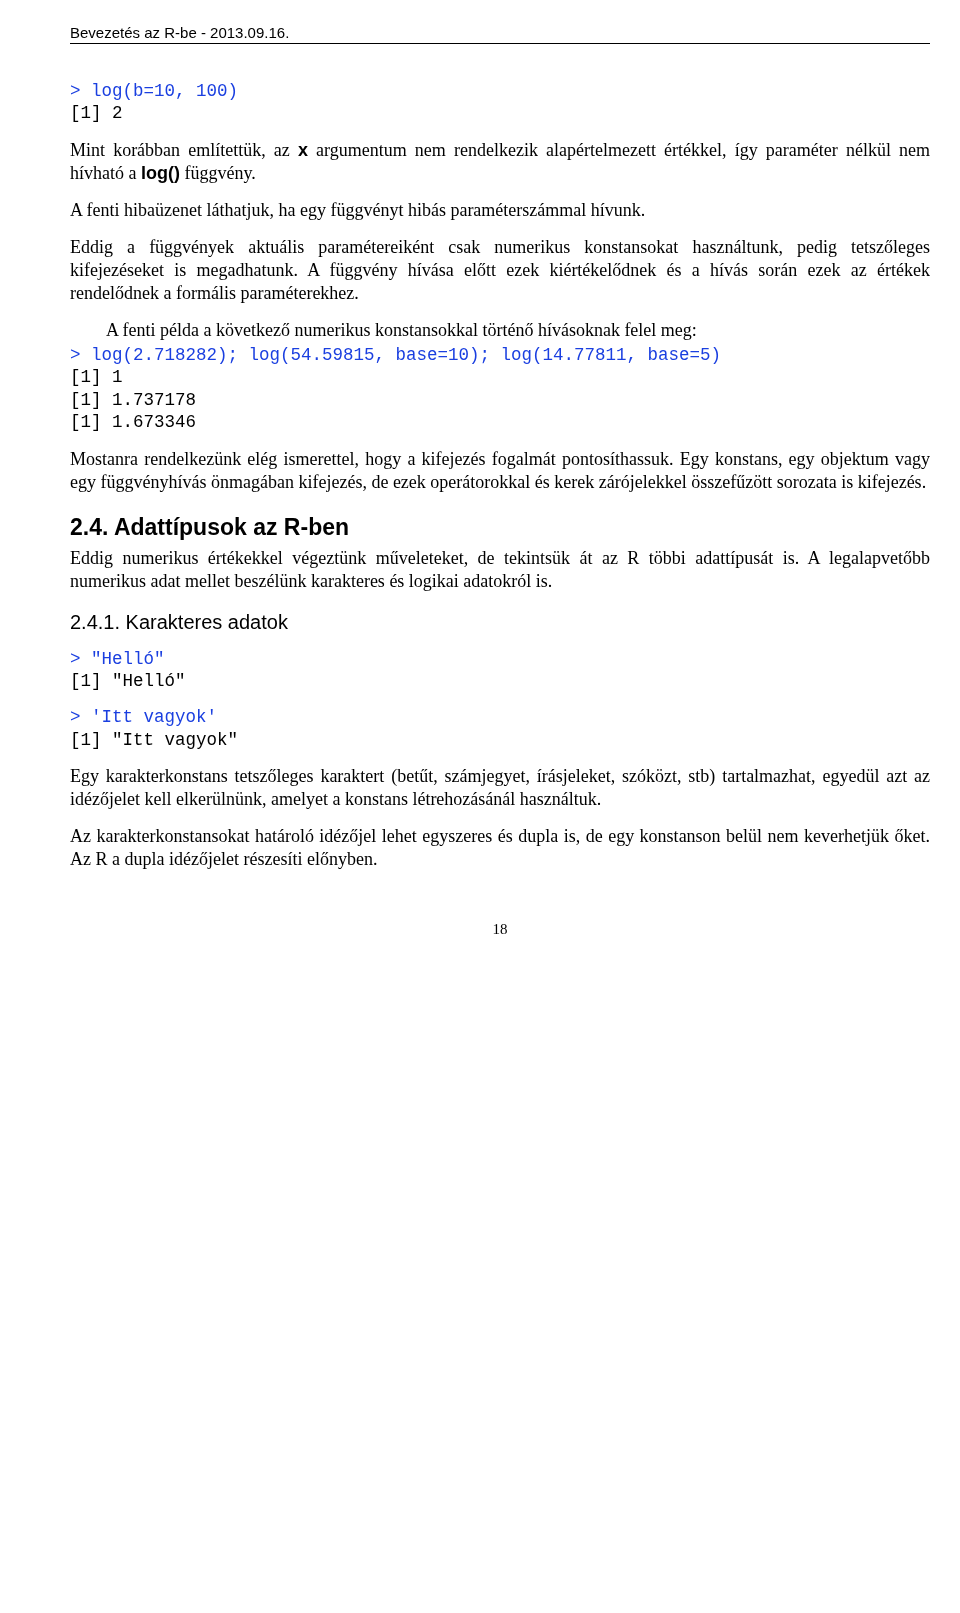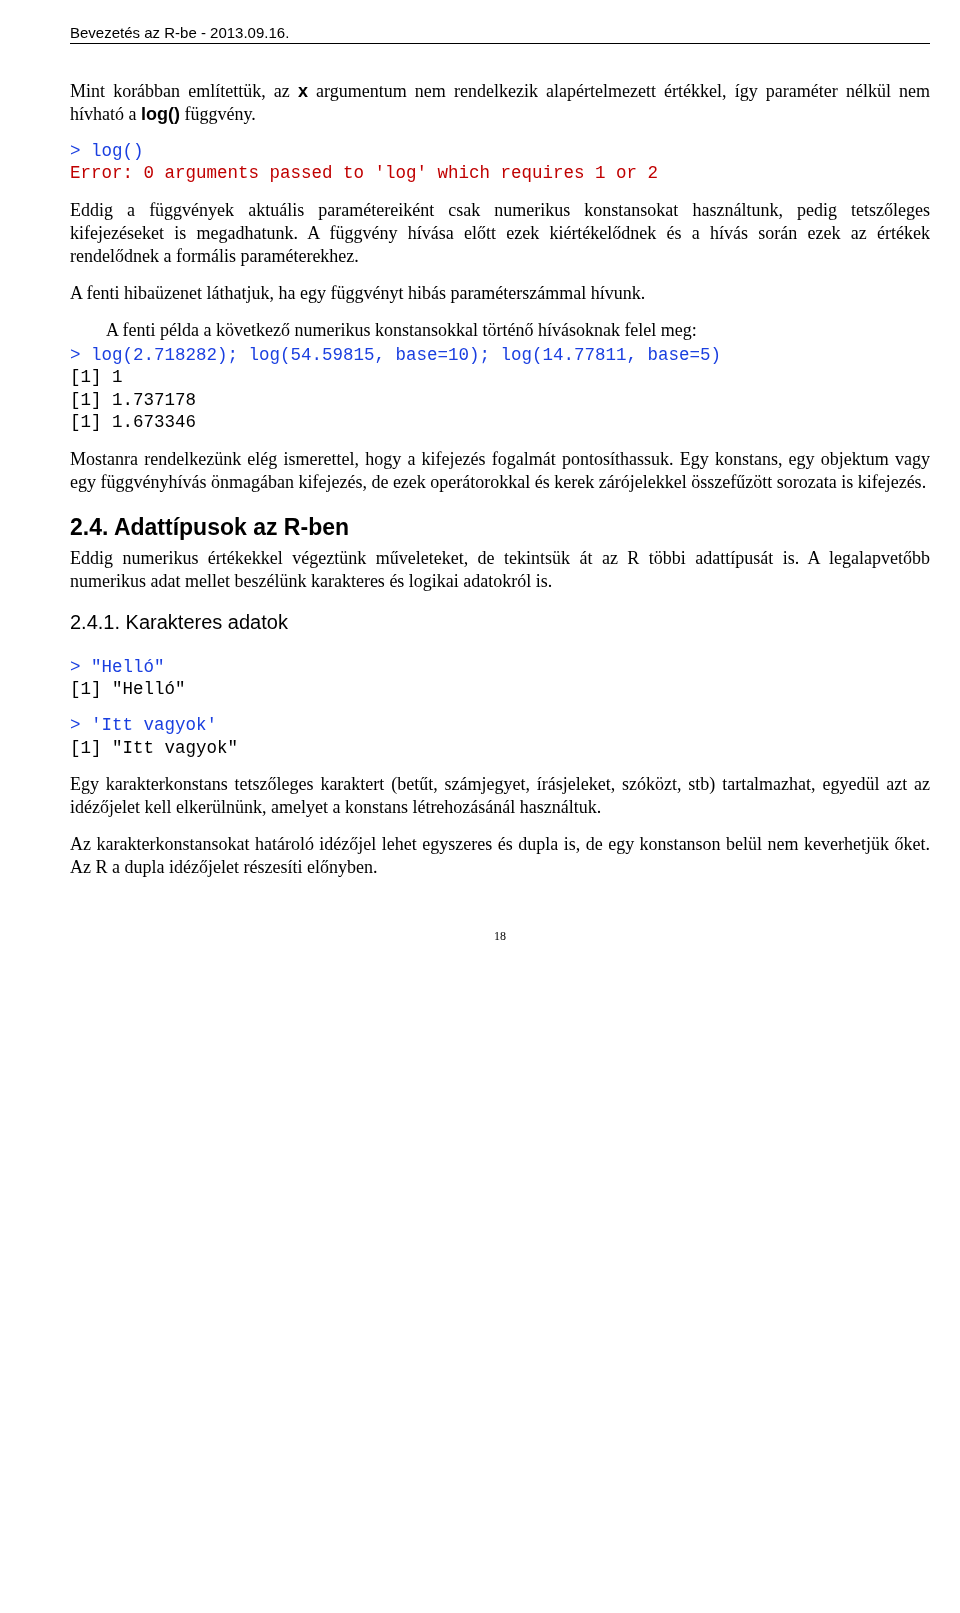--- a/index.html
+++ b/index.html
@@ -45,47 +45,47 @@
   h2 {
     font-family: Liberation Sans, sans-serif;
     font-weight: bold;
     font-size: 23px;
     margin: 20px 0 6px 0;
   }
   h3 {
     font-family: Verdana, Geneva, sans-serif;
     font-weight: normal;
     font-size: 20px;
-    margin: 18px 0 22px 0;
+    margin: 18px 0 14px 0;
   }
   .pagenum {
     text-align: center;
-    font-size: 12px;
+    font-size: 15px;
     margin-top: 50px;
   }
 </style>
 </head>
 <body>
 
 <div class="page">
 
   <div class="header">Bevezetés az R-be - 2013.09.16.</div>
 
 
+  <pre class="code"><span class="prompt">&gt; log(b=10, 100)</span>
+<span class="output">[1] 2</span></pre>
 
   <p>
     <span>Mint korábban említettük, az </span><span class="sans-bold">x</span><span> argumentum nem rendelkezik alapértelmezett értékkel, így paraméter nélkül nem hívható a </span><span class="sans-bold">log()</span><span> függvény.</span>
   </p>
 
-  <pre class="code"><span class="prompt">&gt; log()</span>
-<span class="error">Error: 0 arguments passed to 'log' which requires 1 or 2</span></pre>
+
+  <p>A fenti hibaüzenet láthatjuk, ha egy függvényt hibás paraméterszámmal hívunk.</p>
 
   <p>Eddig a függvények aktuális paramétereiként csak numerikus konstansokat használtunk, pedig tetszőleges kifejezéseket is megadhatunk. A függvény hívása előtt ezek kiértékelődnek és a hívás során ezek az értékek rendelődnek a formális paraméterekhez.</p>
-
-  <p>A fenti hibaüzenet láthatjuk, ha egy függvényt hibás paraméterszámmal hívunk.</p>
 
 
   <p style="margin-bottom:2px;margin-left:36px;">A fenti példa a következő numerikus konstansokkal történő hívásoknak felel meg:</p>
 
   <pre class="code"><span class="prompt">&gt; log(2.718282); log(54.59815, base=10); log(14.77811, base=5)</span>
 <span class="output">[1] 1</span>
 <span class="output">[1] 1.737178</span>
 <span class="output">[1] 1.673346</span></pre>
 
   <p>Mostanra rendelkezünk elég ismerettel, hogy a kifejezés fogalmát pontosíthassuk. Egy konstans, egy objektum vagy egy függvényhívás önmagában kifejezés, de ezek operátorokkal és kerek zárójelekkel összefűzött sorozata is kifejezés.</p>

